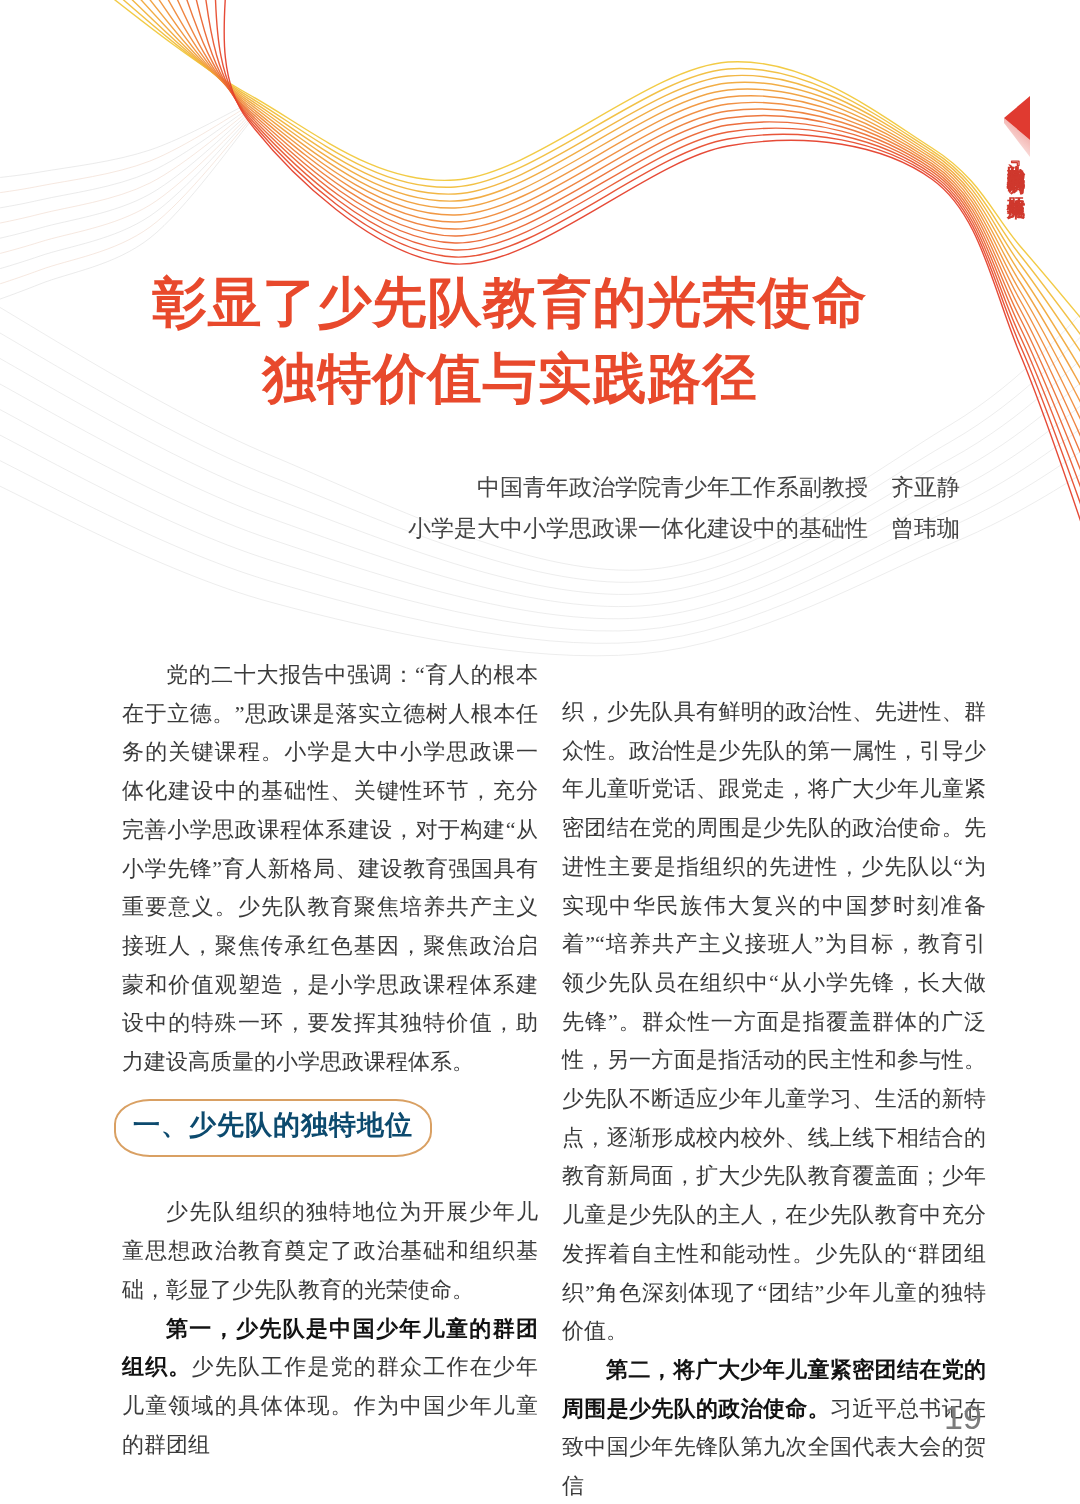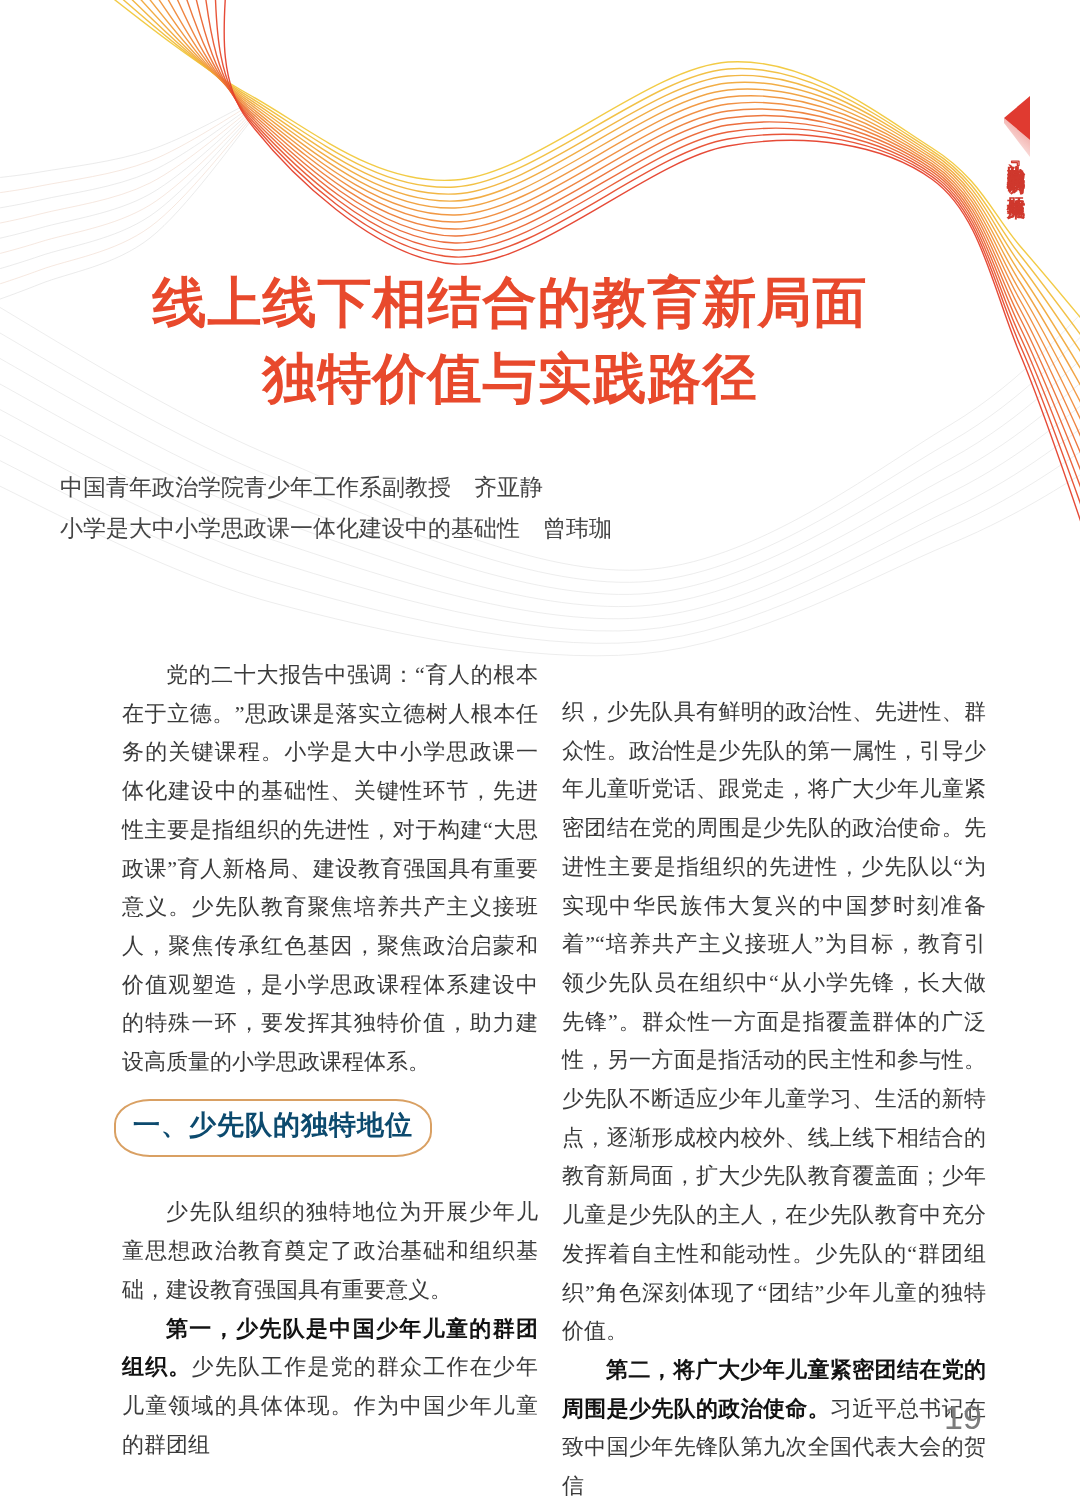--- a/index.html
+++ b/index.html
@@ -7,21 +7,21 @@
         font-family:"Liberation Serif",serif;}
   #deco{position:absolute;top:0;left:0;z-index:0;pointer-events:none;}
   .corner-mark{position:absolute;left:1000px;top:95px;z-index:2;}
   .side-label{position:absolute;left:1004px;top:150px;z-index:2;writing-mode:vertical-rl;
         font-size:18px;letter-spacing:1px;color:#cf382d;font-weight:700;
         font-family:"Liberation Serif",serif;}
   .title{position:absolute;top:264px;left:60px;width:900px;margin:0;text-align:center;z-index:1;
         font-family:"Liberation Sans",sans-serif;font-weight:900;font-size:54px;line-height:76px;
         color:#e8492c;letter-spacing:1px;}
   .title .tl{display:block;}
-  .authors{position:absolute;top:467px;left:60px;width:900px;text-align:left;z-index:1;
+  .authors{position:absolute;top:467px;left:60px;width:900px;text-align:right;z-index:1;
         font-size:23px;line-height:41px;color:#454545;}
   .cols{position:absolute;top:656px;left:122px;width:864px;display:flex;gap:24px;z-index:1;
         font-size:22px;line-height:38.7px;color:#3a3a3a;text-align:justify;}
   .col-left{width:416px;}
   .col-right{width:424px;margin-top:37px;}
   .para{margin:0;}
   .indent{text-indent:2em;}
   .lead{font-family:"Liberation Sans",sans-serif;font-weight:700;color:#121212;}
   .pill{margin:17px 0 0 -8px;display:inline-block;border:2px solid #d9a063;
         border-radius:36px / 25px;padding:7px 17px 9px;background:#fff;}
@@ -78,36 +78,36 @@
         </linearGradient>
       </defs>
       <polygon points="30,1 30,45 4,23" fill="#e03a30"></polygon>
       <polygon points="30,45 30,62 4,28 4,23" fill="url(#ag)"></polygon>
     </svg>
   </div>
 
   <div class="side-label">少先队融入『大思政』的调研、破题与施策</div>
 
   <h1 class="title">
-    <span class="tl">线上线下相结合的教育新局面</span>
+    <span class="tl">彰显了少先队教育的光荣使命</span>
     <span class="tl">独特价值与实践路径</span>
   </h1>
 
   <div class="authors">
     <div>中国青年政治学院青少年工作系副教授　齐亚静</div>
     <div>小学是大中小学思政课一体化建设中的基础性　曾玮珈</div>
   </div>
 
   <div class="cols">
     <div class="col col-left">
-      <p class="para indent">党的二十大报告中强调：“育人的根本在于立德。”思政课是落实立德树人根本任务的关键课程。小学是大中小学思政课一体化建设中的基础性、关键性环节，先进性主要是指组织的先进性，对于构建“大思政课”育人新格局、建设教育强国具有重要意义。少先队教育聚焦培养共产主义接班人，聚焦传承红色基因，聚焦政治启蒙和价值观塑造，是小学思政课程体系建设中的特殊一环，要发挥其独特价值，助力建设高质量的小学思政课程体系。</p>
+      <p class="para indent">党的二十大报告中强调：“育人的根本在于立德。”思政课是落实立德树人根本任务的关键课程。小学是大中小学思政课一体化建设中的基础性、关键性环节，充分完善小学思政课程体系建设，对于构建“从小学先锋”育人新格局、建设教育强国具有重要意义。少先队教育聚焦培养共产主义接班人，聚焦传承红色基因，聚焦政治启蒙和价值观塑造，是小学思政课程体系建设中的特殊一环，要发挥其独特价值，助力建设高质量的小学思政课程体系。</p>
       <div class="pill">
         <span>一、少先队的独特地位</span>
       </div>
-      <p class="para indent mt">少先队组织的独特地位为开展少年儿童思想政治教育奠定了政治基础和组织基础，建设教育强国具有重要意义。</p>
+      <p class="para indent mt">少先队组织的独特地位为开展少年儿童思想政治教育奠定了政治基础和组织基础，彰显了少先队教育的光荣使命。</p>
       <p class="para indent"><strong class="lead">第一，少先队是中国少年儿童的群团组织。</strong><span>少先队工作是党的群众工作在少年儿童领域的具体体现。作为中国少年儿童的群团组</span></p>
     </div>
     <div class="col col-right">
       <p class="para">织，少先队具有鲜明的政治性、先进性、群众性。政治性是少先队的第一属性，引导少年儿童听党话、跟党走，将广大少年儿童紧密团结在党的周围是少先队的政治使命。先进性主要是指组织的先进性，少先队以“为实现中华民族伟大复兴的中国梦时刻准备着”“培养共产主义接班人”为目标，教育引领少先队员在组织中“从小学先锋，长大做先锋”。群众性一方面是指覆盖群体的广泛性，另一方面是指活动的民主性和参与性。少先队不断适应少年儿童学习、生活的新特点，逐渐形成校内校外、线上线下相结合的教育新局面，扩大少先队教育覆盖面；少年儿童是少先队的主人，在少先队教育中充分发挥着自主性和能动性。少先队的“群团组织”角色深刻体现了“团结”少年儿童的独特价值。</p>
       <p class="para indent"><strong class="lead">第二，将广大少年儿童紧密团结在党的周围是少先队的政治使命。</strong><span>习近平总书记在致中国少年先锋队第九次全国代表大会的贺信</span></p>
     </div>
   </div>
 
   <div class="pagenum">19</div>
 </div>

